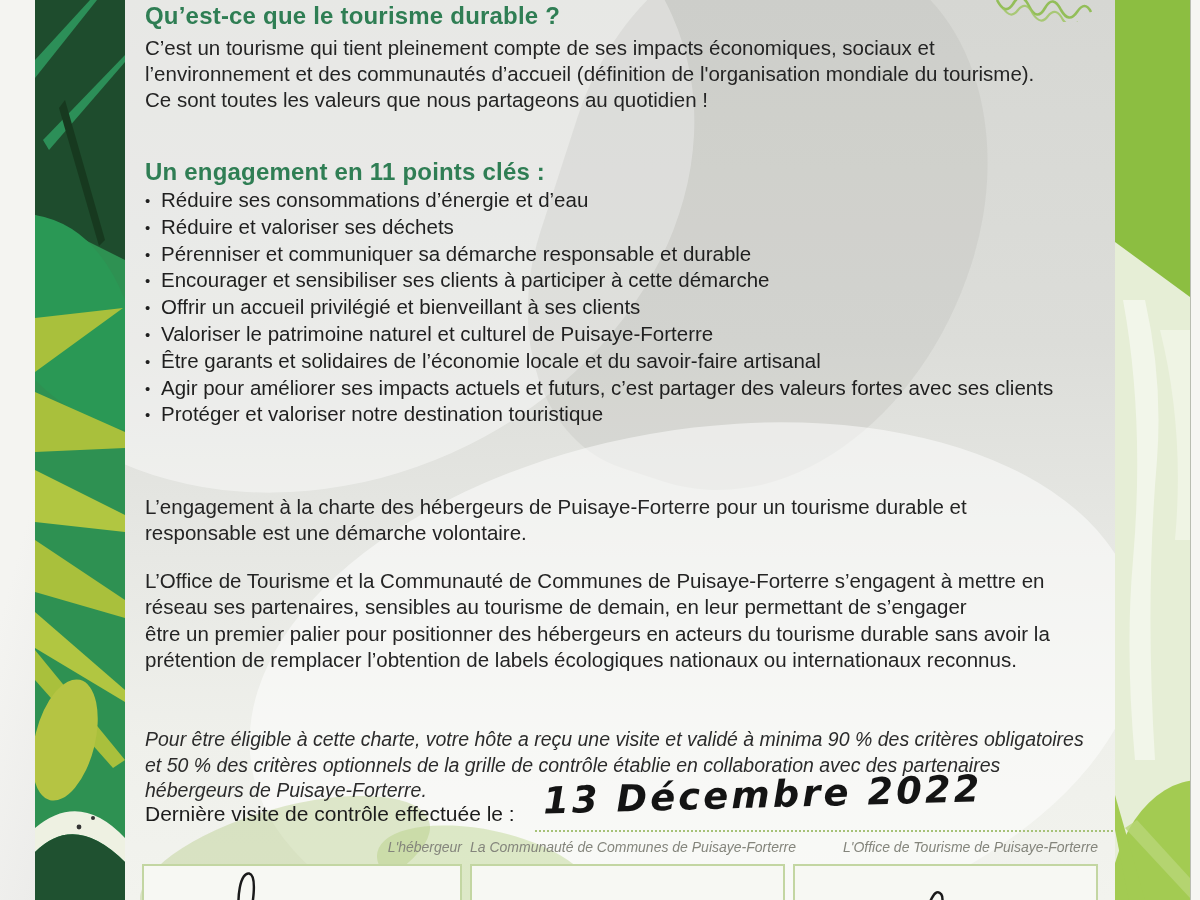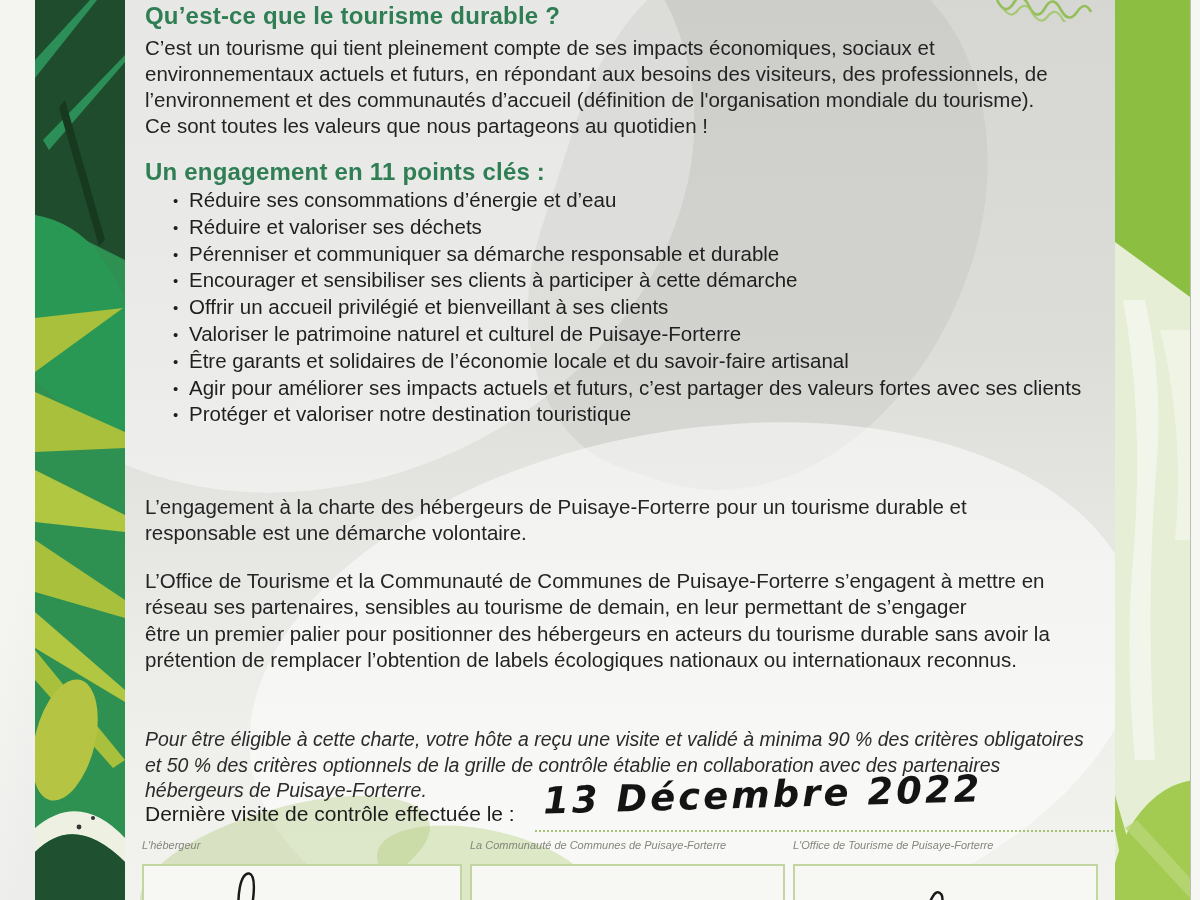--- a/index.html
+++ b/index.html
@@ -39,35 +39,35 @@
   #h1{top:2px;}
   #h2{top:158px;}
   .para{position:absolute;left:20px;color:#242424;font-size:20.5px;line-height:26px;}
   .para .line{display:block;white-space:nowrap;}
   #p-intro{top:35px;}
   #p-charte{top:494px;}
   #p-office{top:568px;line-height:26.4px;}
   #p-note{top:727px;font-style:italic;font-size:19.5px;line-height:25.5px;color:#2b2b2b;}
   .points{position:absolute;left:20px;top:188px;margin:0;padding:0;list-style:none;
     color:#1f1f1f;font-size:20.5px;}
-  .points li{height:26.8px;white-space:nowrap;margin-left:28px;}
+  .points li{height:26.8px;white-space:nowrap;}
   .points .bullet{display:inline-block;width:16px;font-size:15px;vertical-align:1px;color:#1f1f1f;}
   
   .visit-label{position:absolute;left:20px;top:802px;font-size:21px;color:#1c1c1c;white-space:nowrap;}
   .dotted-line{position:absolute;left:410px;top:800px;width:582px;height:30px;
     border-bottom:2px dotted #a6c278;}
   .handwriting{
     position:absolute;left:418px;top:772px;width:540px;
     font-family:"DejaVu Sans", sans-serif;font-style:italic;font-weight:600;
     font-size:37px;letter-spacing:3px;color:#141414;transform:rotate(-1.6deg);
     white-space:nowrap;
   }
   
-  .sig-label{position:absolute;top:839px;font-size:11px;font-style:italic;
-    color:#84857c;text-align:left;white-space:nowrap;}
+  .sig-label{position:absolute;top:839px;font-size:14px;font-style:italic;
+    color:#84857c;text-align:right;white-space:nowrap;}
   #sig-label-0{left:17px;width:320px;}
   #sig-label-1{left:345px;width:315px;}
   #sig-label-2{left:668px;width:305px;}
   .sig-box{position:absolute;top:864px;height:70px;background:#f7f8f3;
     border:2px solid #c3d6a2;box-sizing:border-box;}
   #sig-box-0{left:17px;width:320px;}
   #sig-box-1{left:345px;width:315px;}
   #sig-box-2{left:668px;width:305px;}
   .sig-box svg{position:absolute;left:0;top:0;width:100%;height:100%;}
 </style>
@@ -108,21 +108,20 @@
 
     <svg class="doodle" viewBox="0 0 120 26">
       <path d="M4,4 q8,16 16,4 q8,-14 16,2 q8,16 16,2 q8,-14 16,2 q8,14 16,2 q8,-12 14,0" fill="none" stroke="#8fbd52" stroke-width="2.6" opacity="0.95"></path>
       <path d="M10,12 q8,12 15,2 q8,-10 15,4 q8,12 15,2 q8,-10 15,4 q8,10 15,2" fill="none" stroke="#9cc45e" stroke-width="2.2" opacity="0.8"></path>
     </svg>
 
     <h1 id="h1" class="h-green">Qu’est-ce que le tourisme durable ?</h1>
 
     <div id="p-intro" class="para">
       <span class="line">C’est un tourisme qui tient pleinement compte de ses impacts économiques, sociaux et</span>
-      <span class="line">environnementaux actuels et futurs, en répondant aux besoins des visiteurs, des professionnels, de</span>
       <span class="line">l’environnement et des communautés d’accueil (définition de l'organisation mondiale du tourisme).</span>
       <span class="line">Ce sont toutes les valeurs que nous partageons au quotidien !</span>
     </div>
 
     <h2 id="h2" class="h-green">Un engagement en 11 points clés :</h2>
 
     <ul class="points">
       <li><span class="bullet">•</span><span>Réduire ses consommations d’énergie et d’eau</span></li>
       <li><span class="bullet">•</span><span>Réduire et valoriser ses déchets</span></li>
       <li><span class="bullet">•</span><span>Pérenniser et communiquer sa démarche responsable et durable</span></li>

